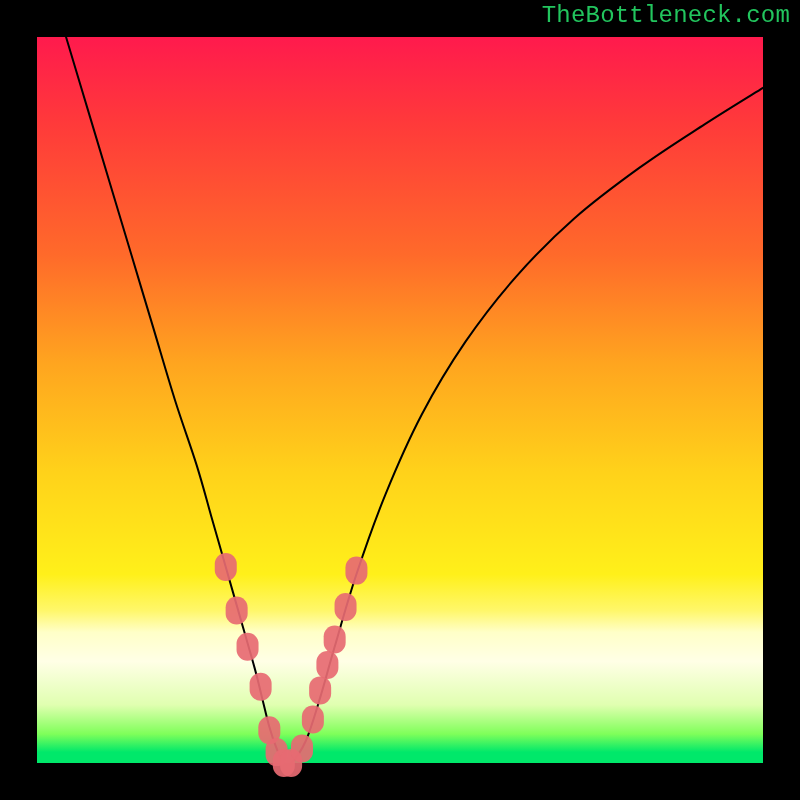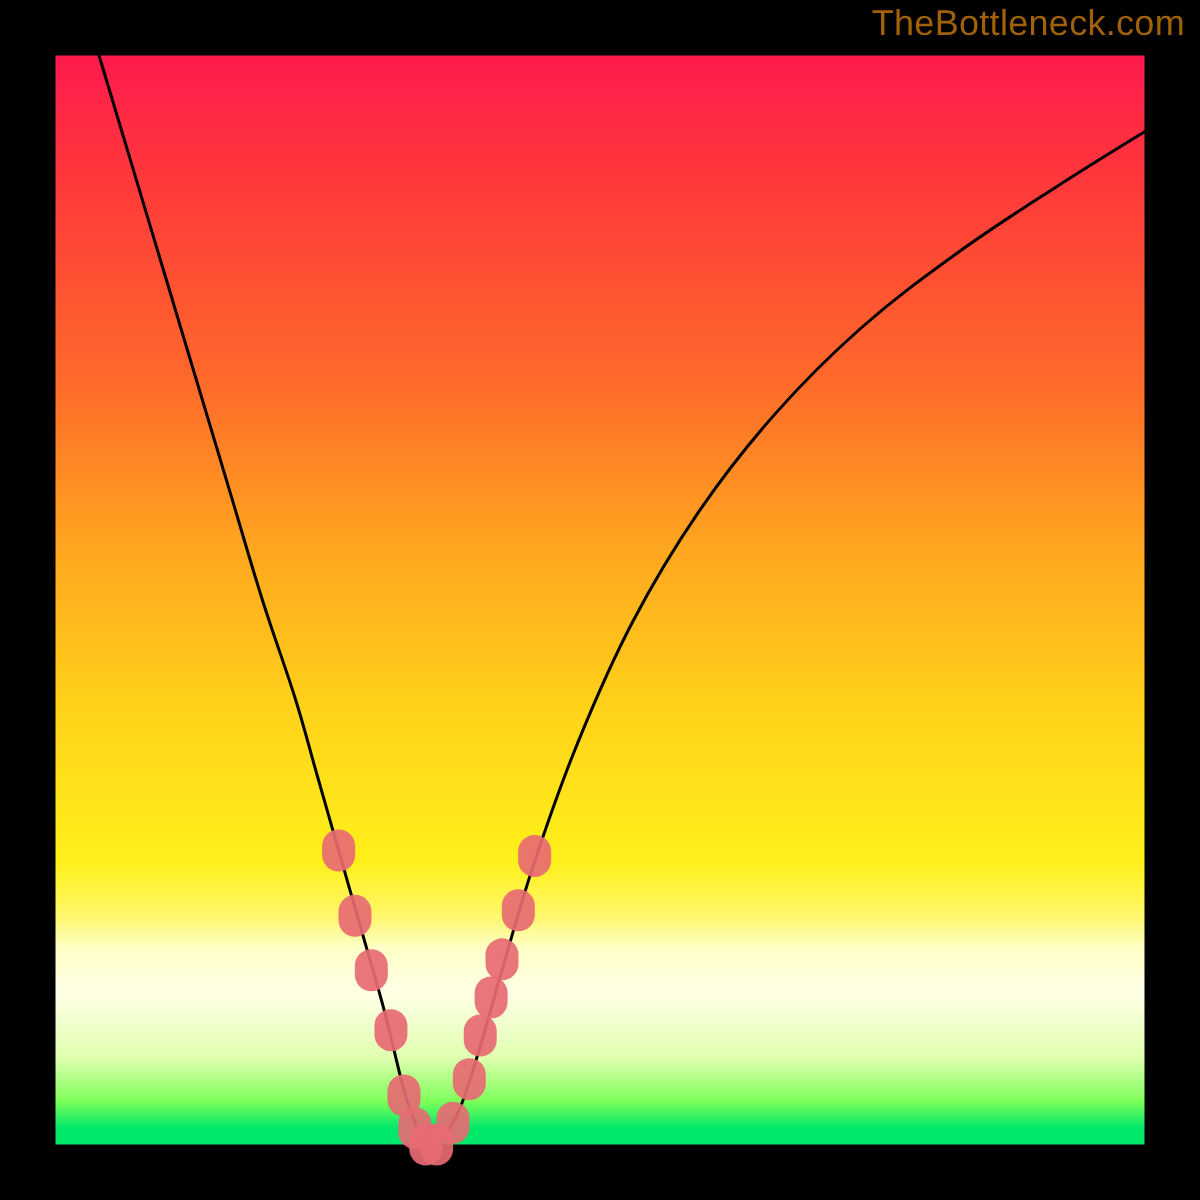--- a/index.html
+++ b/index.html
@@ -45,23 +45,23 @@
     left: 0;
     top: 0;
     width: 726px;
     height: 726px;
     overflow: visible;
   }
   .watermark {
     position: absolute;
     top: 2px;
     right: 10px;
-    font-family: Liberation Sans, sans-serif;
+    font-family: Liberation Mono, monospace;
     font-size: 24px;
-    color: #a16207;
+    color: #22c55e;
     letter-spacing: 0.2px;
     user-select: none;
   }
 </style>
 </head>
 <body>
 
 <div class="stage">
 
   <div class="watermark">TheBottleneck.com</div>

